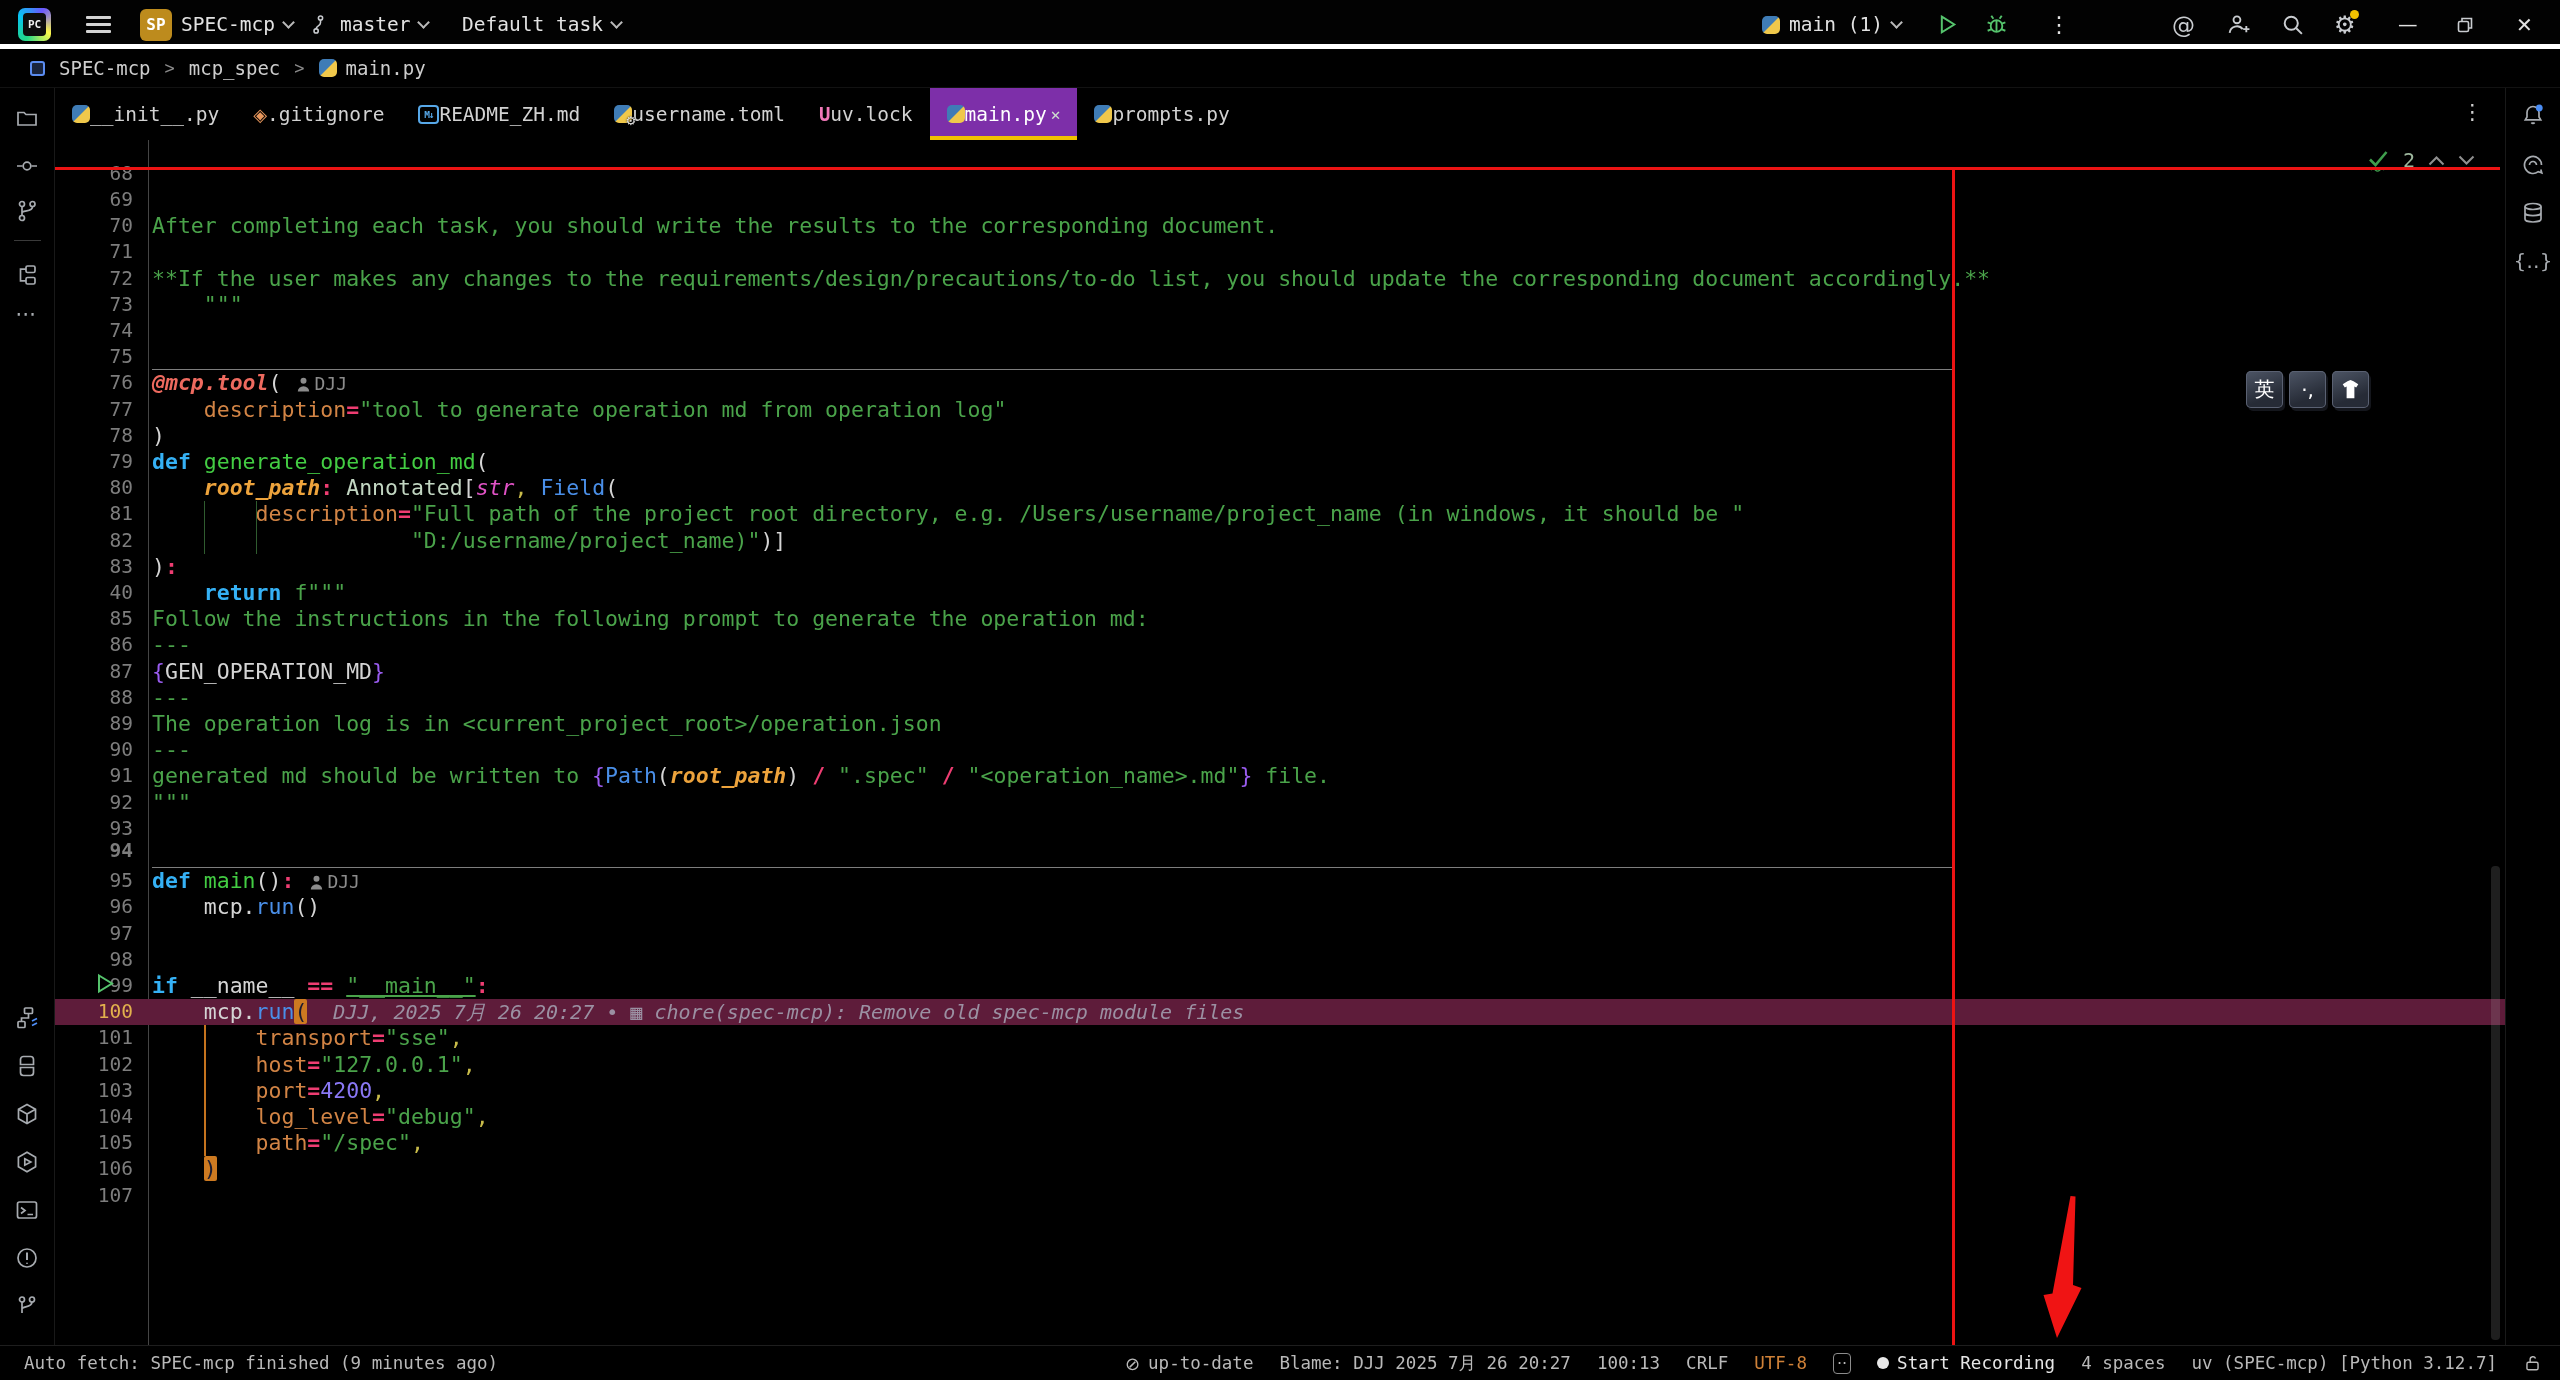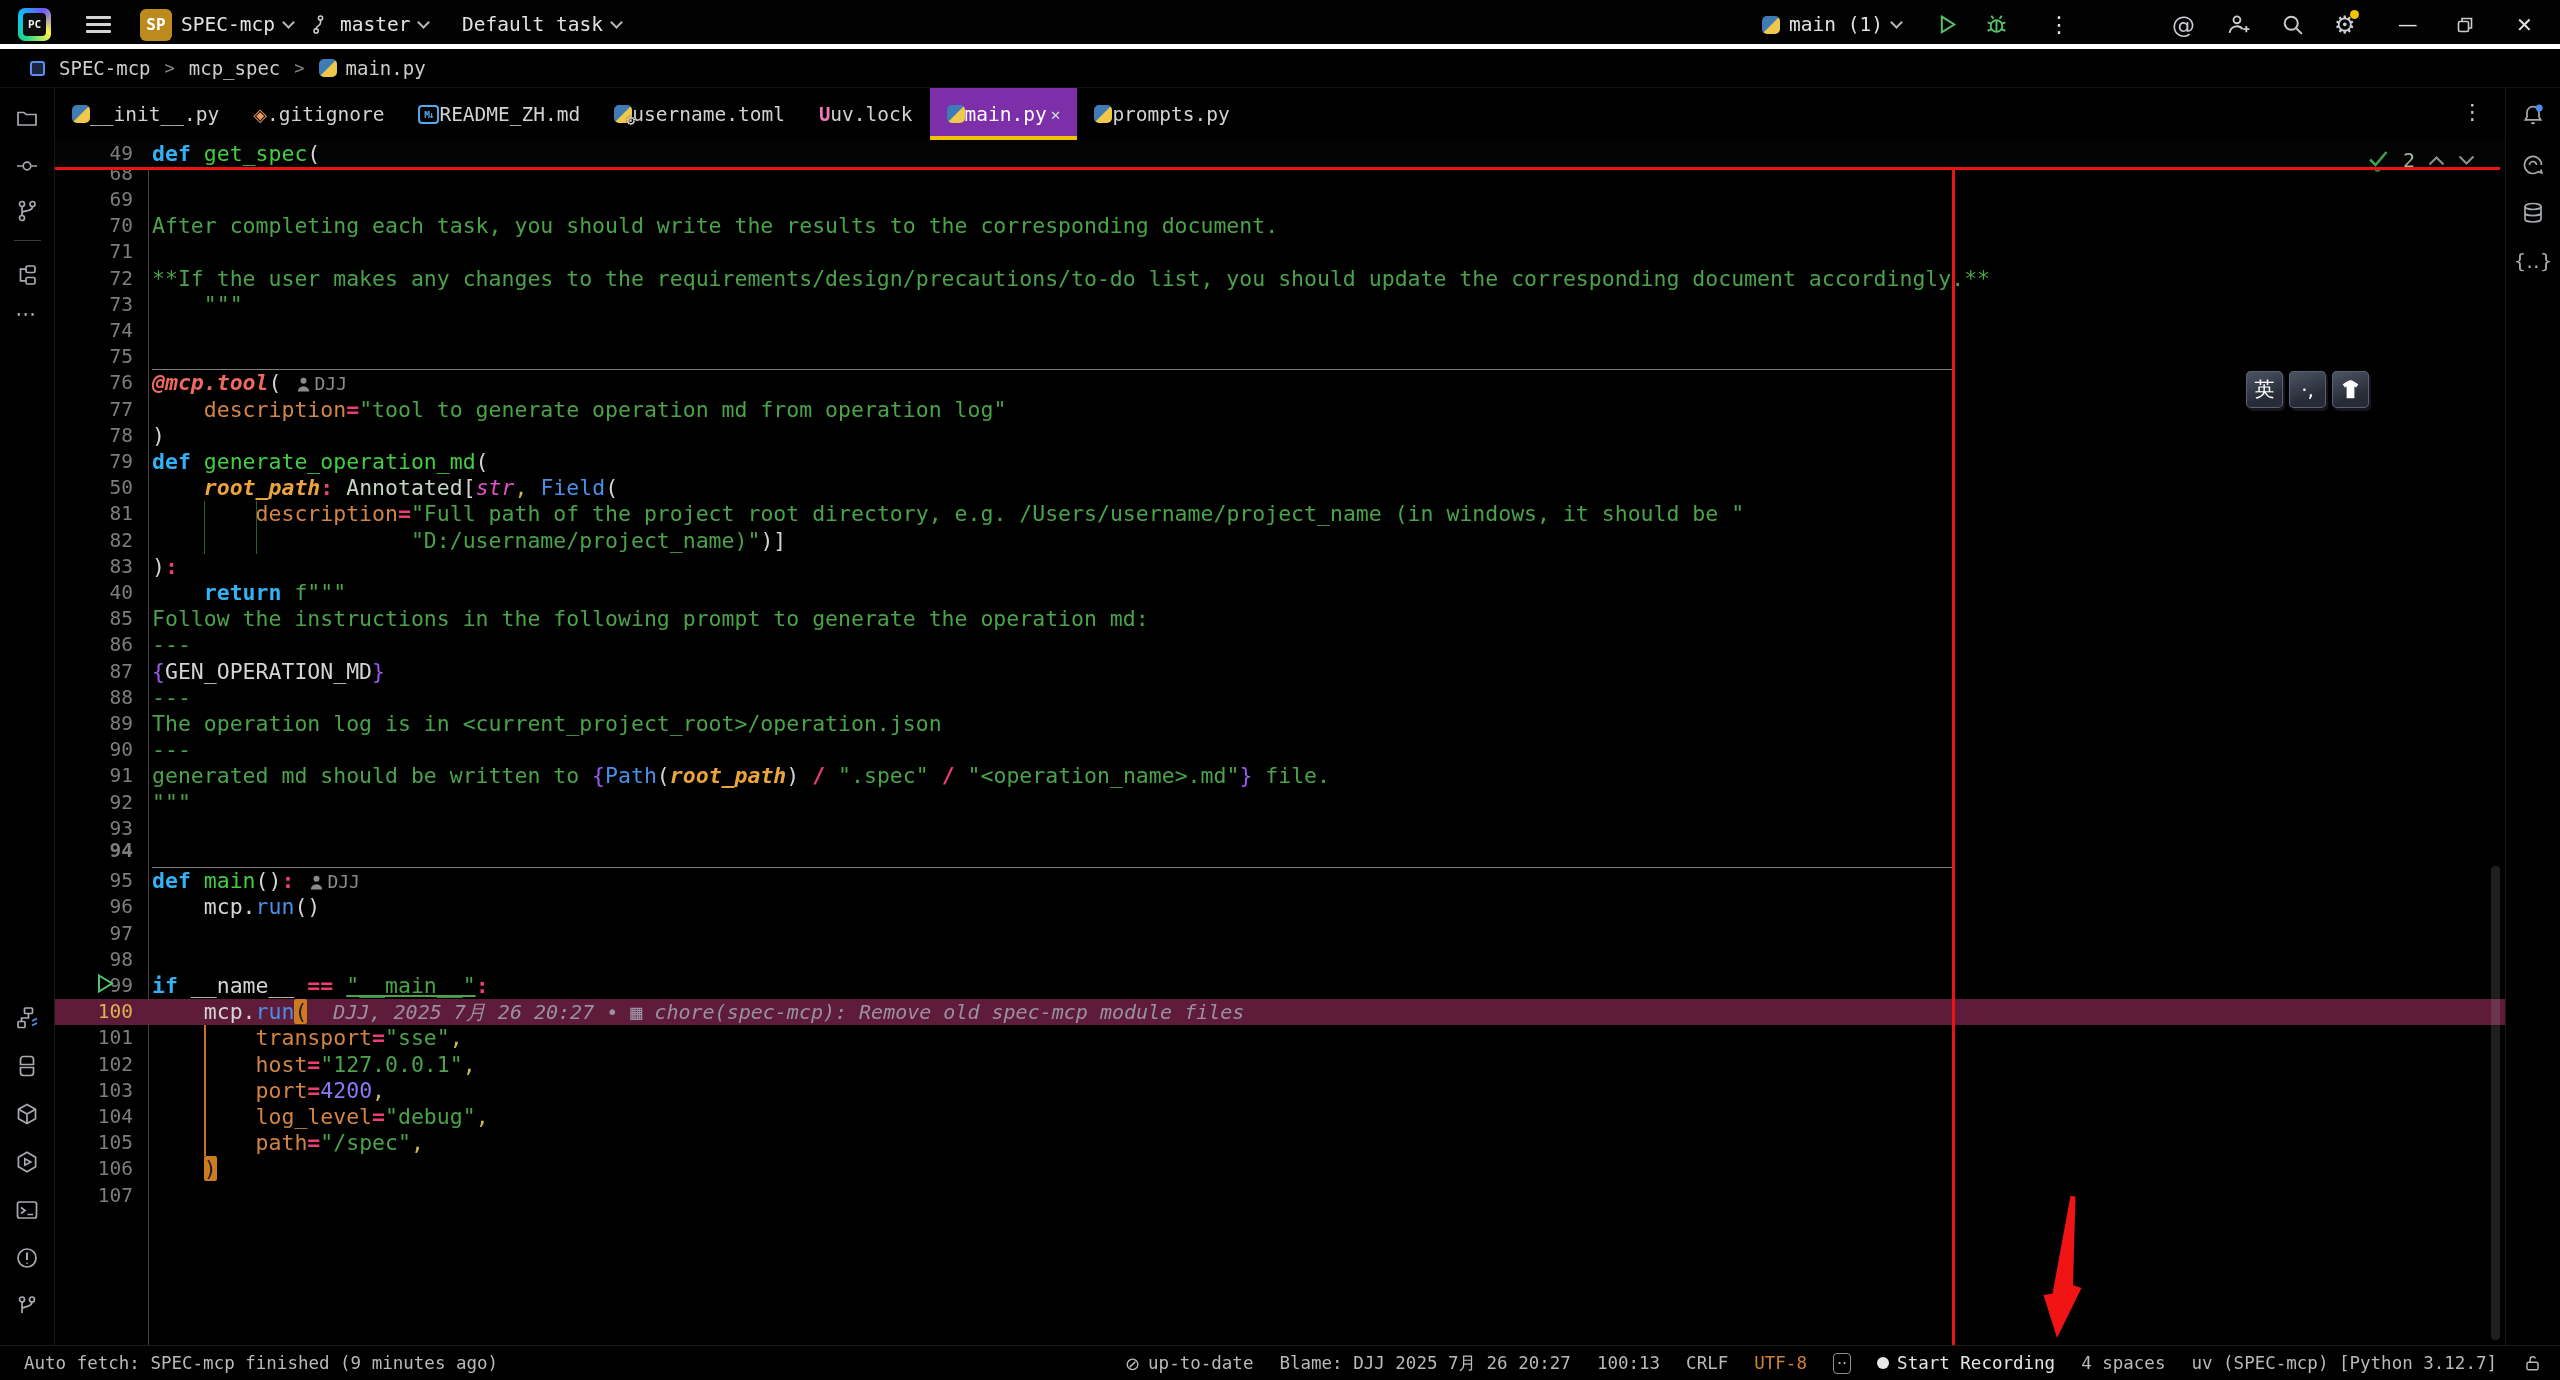--- a/index.html
+++ b/index.html
@@ -381,21 +381,21 @@
       </div>
       <div class="row" style="top: 282.7px;">
         <span class="num">78</span>
         <span class="code"><span class="tk-w">)</span></span>
       </div>
       <div class="row" style="top: 308.9px;">
         <span class="num">79</span>
         <span class="code"><span class="tk-k">def </span><span class="tk-f">generate_operation_md</span><span class="tk-w">(</span></span>
       </div>
       <div class="row" style="top: 335.1px;">
-        <span class="num">50</span>
+        <span class="num">80</span>
         <span class="code"><span class="tk-w">    </span><span class="tk-p">root_path</span><span class="tk-o">:</span><span class="tk-w"> </span><span class="tk-A">Annotated</span><span class="tk-w">[</span><span class="tk-t">str</span><span class="tk-y">,</span><span class="tk-w"> </span><span class="tk-c">Field</span><span class="tk-w">(</span></span>
       </div>
       <div class="row" style="top: 361.3px;">
         <span class="num">81</span>
         <span class="code"><span class="tk-w">        </span><span class="tk-a">description</span><span class="tk-o">=</span><span class="tk-s">"Full path of the project root directory, e.g. /Users/username/project_name (in windows, it should be "</span></span>
       </div>
       <div class="row" style="top: 387.5px;">
         <span class="num">82</span>
         <span class="code"><span class="tk-s">                    "D:/username/project_name)"</span><span class="tk-w">)]</span></span>
       </div>
@@ -505,24 +505,20 @@
         <span class="code"><span class="tk-w">    </span><span class="tk-B">)</span></span>
       </div>
       <div class="row" style="top: 1042.5px;">
         <span class="num">107</span>
         <span class="code"></span>
       </div>
       <div class="iguide" style="left: 148.76px; top: 361.3px; height: 52.4px;"></div>
       <div class="iguide" style="left: 200.52px; top: 361.3px; height: 52.4px;"></div>
       <div class="iguide orange" style="left: 148.76px; top: 885.3px; height: 131px;"></div>
     </div>
-  <div id="sticky">
-    <span class="num">49</span>
-    <span class="code" id="sticky-code"><span class="tk-k">def </span><span class="tk-f">get_spec</span><span class="tk-w">(</span></span>
-  </div>
 </div>
 
 <div id="inspections" class="abs">
   <svg width="24" height="26" viewBox="0 0 24 26" fill="none">
     <path d="M4 12.5l5.5 5.5L20.5 5" stroke="#3f9e4d" stroke-width="2.6"></path>
     <path d="M5 23q2.2-2.2 4.4 0t4.4 0t4.4 0" stroke="#3f9e4d" stroke-width="1.3"></path>
     </svg>
   <span class="cnt">2</span>
   <svg width="17" height="11" viewBox="0 0 17 11" fill="none" stroke="#8f8f8f" stroke-width="2">
       <path d="M1.5 9.5l7-7 7 7"></path>

